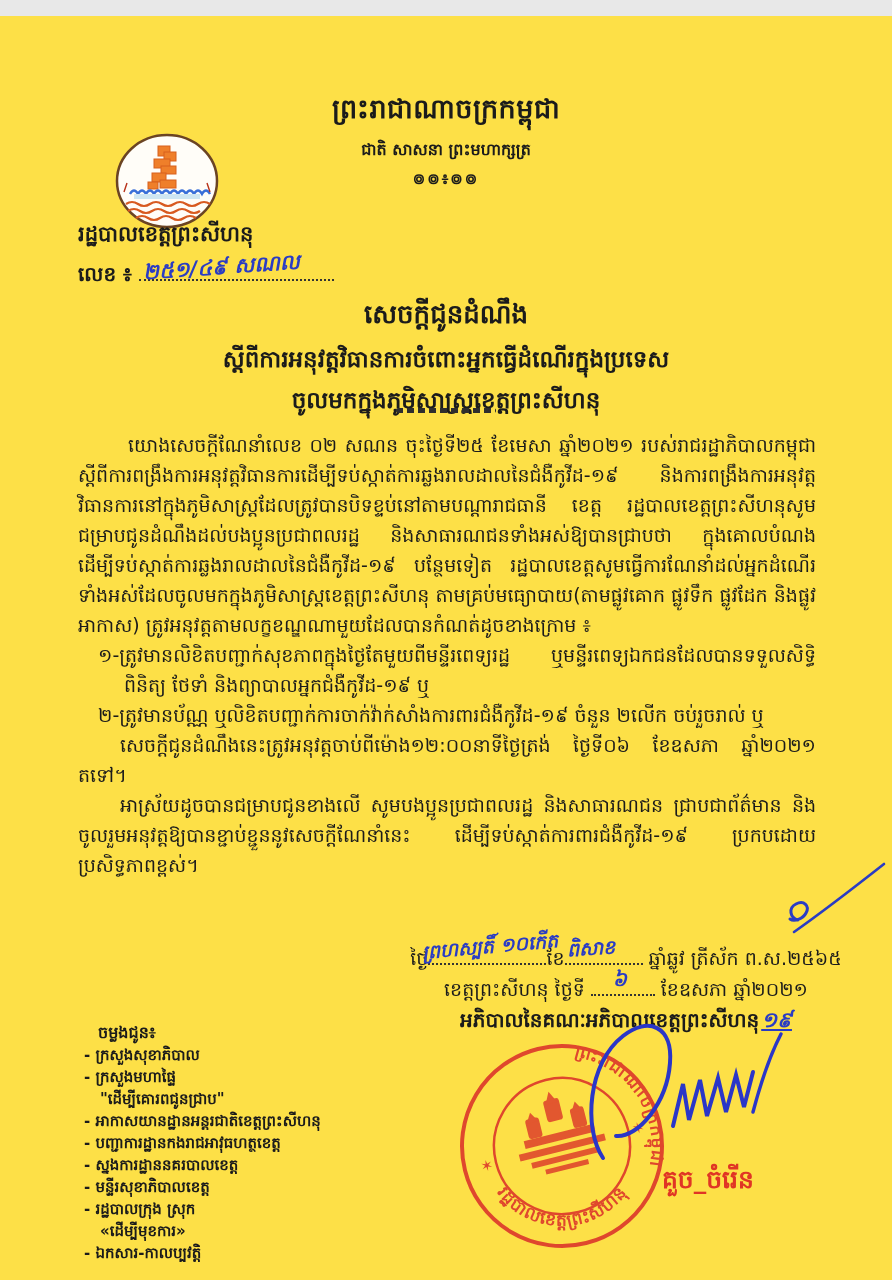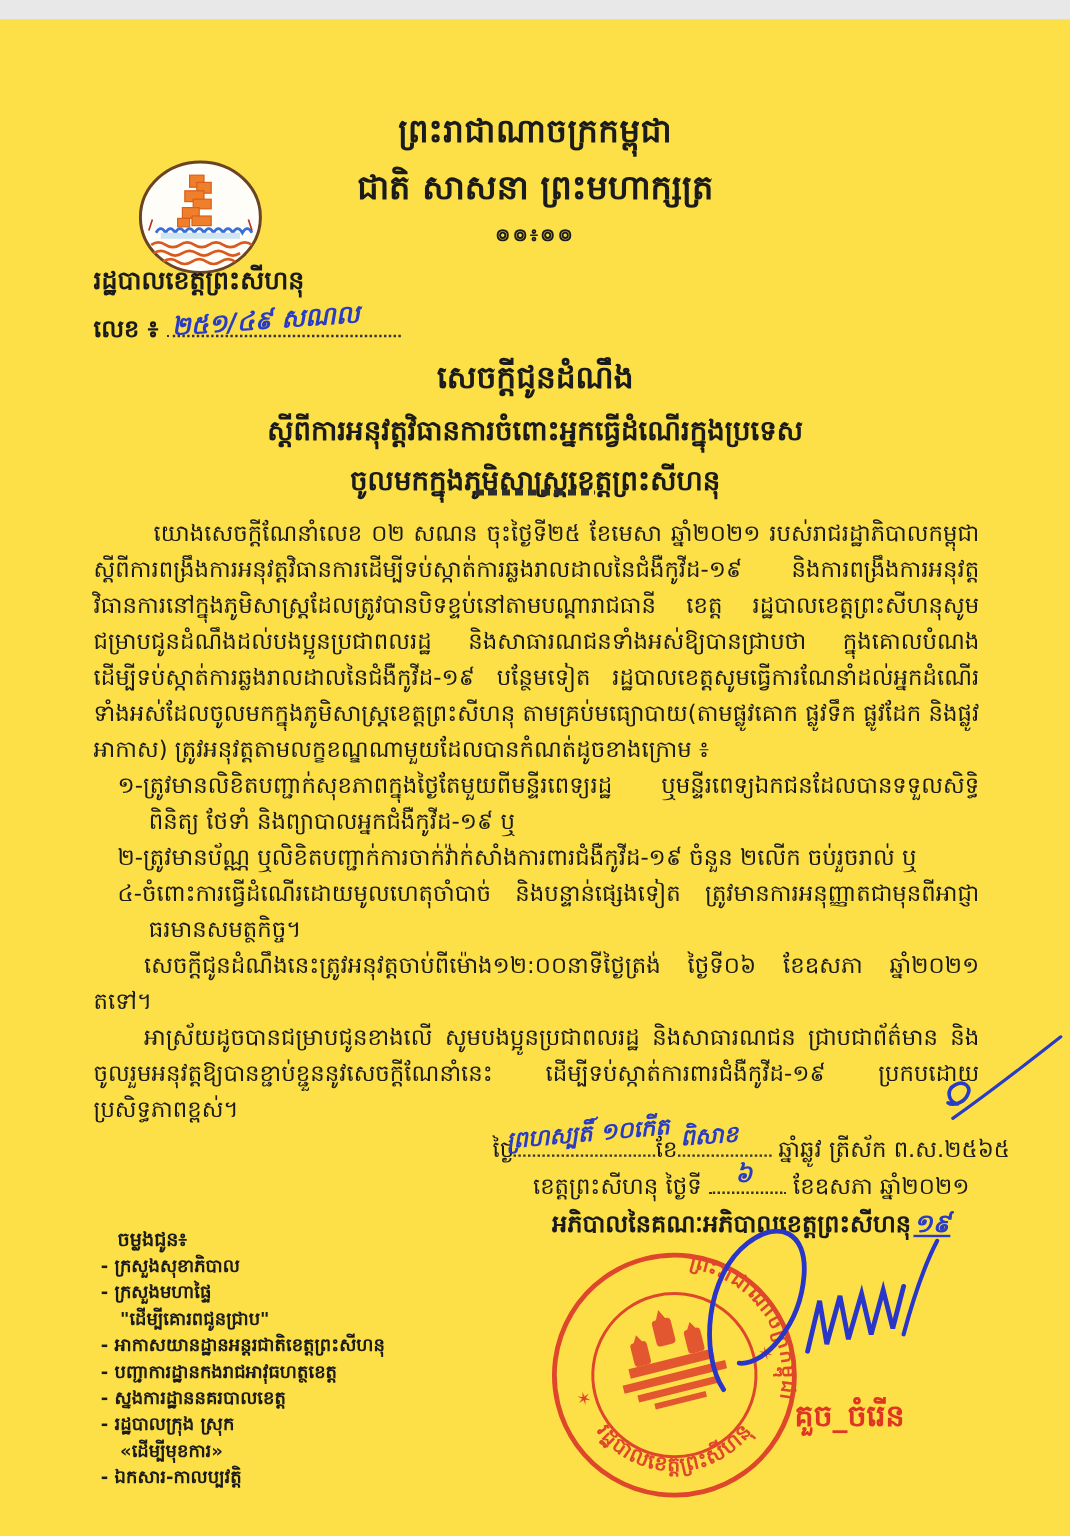--- a/index.html
+++ b/index.html
@@ -4,21 +4,21 @@
 <style>
   html,body{margin:0;padding:0;background:#e8e8e8;}
   .page{
     position:relative;width:892px;height:1280px;background:#fde047;
     font-family:"DejaVu Sans","Liberation Sans",sans-serif;color:#1b1b1b;
     overflow:hidden;margin:16px auto;
   }
   
   .header-block{position:absolute;top:76px;left:0;right:0;text-align:center;}
   .kingdom{font-size:27px;font-weight:bold;letter-spacing:.5px;}
-  .motto{font-size:28px;font-weight:bold;margin-top:8px;}
+  .motto{font-size:16px;font-weight:bold;margin-top:8px;}
   .ornament{font-size:15px;font-weight:bold;margin-top:6px;letter-spacing:2px;}
   
   .emblem{position:absolute;left:114px;top:116px;}
   
   .sender-block{position:absolute;left:78px;top:204px;}
   .admin-name{font-size:21px;font-weight:bold;}
   .number-line{font-size:20px;font-weight:bold;margin-top:10px;white-space:nowrap;}
   .dots{display:inline-block;border-bottom:2px dotted #333;height:16px;vertical-align:baseline;position:relative;}
   .dots-number{width:195px;}
   .hw{color:#2a3cc4;font-style:italic;font-weight:bold;}
@@ -105,21 +105,20 @@
     <div class="title-1">សេចក្តីជូនដំណឹង</div>
     <div class="title-2">ស្តីពីការអនុវត្តវិធានការចំពោះអ្នកធ្វើដំណើរក្នុងប្រទេស</div>
     <div class="title-3">ចូលមកក្នុងភូមិសាស្ត្រខេត្តព្រះសីហនុ</div>
   </div>
   <div class="title-divider"></div>
 
   <div class="body-block">
     <div class="p1">យោងសេចក្តីណែនាំលេខ ០២ សណន ចុះថ្ងៃទី២៥ ខែមេសា ឆ្នាំ២០២១ របស់រាជរដ្ឋាភិបាលកម្ពុជា ស្តីពីការពង្រឹងការអនុវត្តវិធានការដើម្បីទប់ស្កាត់ការឆ្លងរាលដាលនៃជំងឺកូវីដ-១៩ និងការពង្រឹងការអនុវត្តវិធានការនៅក្នុងភូមិសាស្ត្រដែលត្រូវបានបិទខ្ទប់នៅតាមបណ្តារាជធានី ខេត្ត រដ្ឋបាលខេត្តព្រះសីហនុសូមជម្រាបជូនដំណឹងដល់បងប្អូនប្រជាពលរដ្ឋ និងសាធារណជនទាំងអស់ឱ្យបានជ្រាបថា ក្នុងគោលបំណងដើម្បីទប់ស្កាត់ការឆ្លងរាលដាលនៃជំងឺកូវីដ-១៩ បន្ថែមទៀត រដ្ឋបាលខេត្តសូមធ្វើការណែនាំដល់អ្នកដំណើរទាំងអស់ដែលចូលមកក្នុងភូមិសាស្ត្រខេត្តព្រះសីហនុ តាមគ្រប់មធ្យោបាយ(តាមផ្លូវគោក ផ្លូវទឹក ផ្លូវដែក និងផ្លូវអាកាស) ត្រូវអនុវត្តតាមលក្ខខណ្ឌណាមួយដែលបានកំណត់ដូចខាងក្រោម ៖</div>
     <div class="bi">១-ត្រូវមានលិខិតបញ្ជាក់សុខភាពក្នុងថ្ងៃតែមួយពីមន្ទីរពេទ្យរដ្ឋ ឬមន្ទីរពេទ្យឯកជនដែលបានទទួលសិទ្ធិពិនិត្យ ថែទាំ និងព្យាបាលអ្នកជំងឺកូវីដ-១៩ ឬ</div>
     <div class="bi">២-ត្រូវមានប័ណ្ណ ឬលិខិតបញ្ជាក់ការចាក់វ៉ាក់សាំងការពារជំងឺកូវីដ-១៩ ចំនួន ២លើក ចប់រួចរាល់ ឬ</div>
-    <div class="bi">៤-ចំពោះការធ្វើដំណើរដោយមូលហេតុចាំបាច់ និងបន្ទាន់ផ្សេងទៀត ត្រូវមានការអនុញ្ញាតជាមុនពីអាជ្ញាធរមានសមត្ថកិច្ច។</div>
     <div class="p2">សេចក្តីជូនដំណឹងនេះត្រូវអនុវត្តចាប់ពីម៉ោង១២:០០នាទីថ្ងៃត្រង់ ថ្ងៃទី០៦ ខែឧសភា ឆ្នាំ២០២១ តទៅ។</div>
     <div class="p3">អាស្រ័យដូចបានជម្រាបជូនខាងលើ សូមបងប្អូនប្រជាពលរដ្ឋ និងសាធារណជន ជ្រាបជាព័ត៌មាន និងចូលរួមអនុវត្តឱ្យបានខ្ជាប់ខ្ជួននូវសេចក្តីណែនាំនេះ ដើម្បីទប់ស្កាត់ការពារជំងឺកូវីដ-១៩ ប្រកបដោយប្រសិទ្ធភាពខ្ពស់។</div>
   </div>
 
   <svg class="pen-initial" width="116" height="92" viewBox="0 0 116 92">
     <g fill="none" stroke="#2a3cc4" stroke-width="3" stroke-linecap="round">
       <path d="M22,62 c-8,-2 -10,-12 -2,-16 c8,-4 14,2 10,9 c-3,6 -12,9 -16,6"></path>
       <path d="M18,74 C45,55 80,28 108,6" stroke-width="2.6"></path>
     </g>
   </svg>
@@ -182,18 +181,19 @@
   <div class="signer-name">គួច_ចំរើន</div>
 
   <div class="cc-block">
     <div class="cc-header">ចម្លងជូន៖</div>
     <div class="cc-item">- ក្រសួងសុខាភិបាល</div>
     <div class="cc-item">- ក្រសួងមហាផ្ទៃ</div>
     <div class="cc-note">"ដើម្បីគោរពជូនជ្រាប"</div>
     <div class="cc-item">- អាកាសយានដ្ឋានអន្តរជាតិខេត្តព្រះសីហនុ</div>
     <div class="cc-item">- បញ្ជាការដ្ឋានកងរាជអាវុធហត្ថខេត្ត</div>
     <div class="cc-item">- ស្នងការដ្ឋាននគរបាលខេត្ត</div>
+    <div class="cc-item">- មន្ទីរសុខាភិបាលខេត្ត</div>
     <div class="cc-item">- រដ្ឋបាលក្រុង ស្រុក</div>
     <div class="cc-note">«ដើម្បីមុខការ»</div>
     <div class="cc-item">- ឯកសារ-កាលប្បវត្តិ</div>
   </div>
 
 </div>
 
 </body></html>

